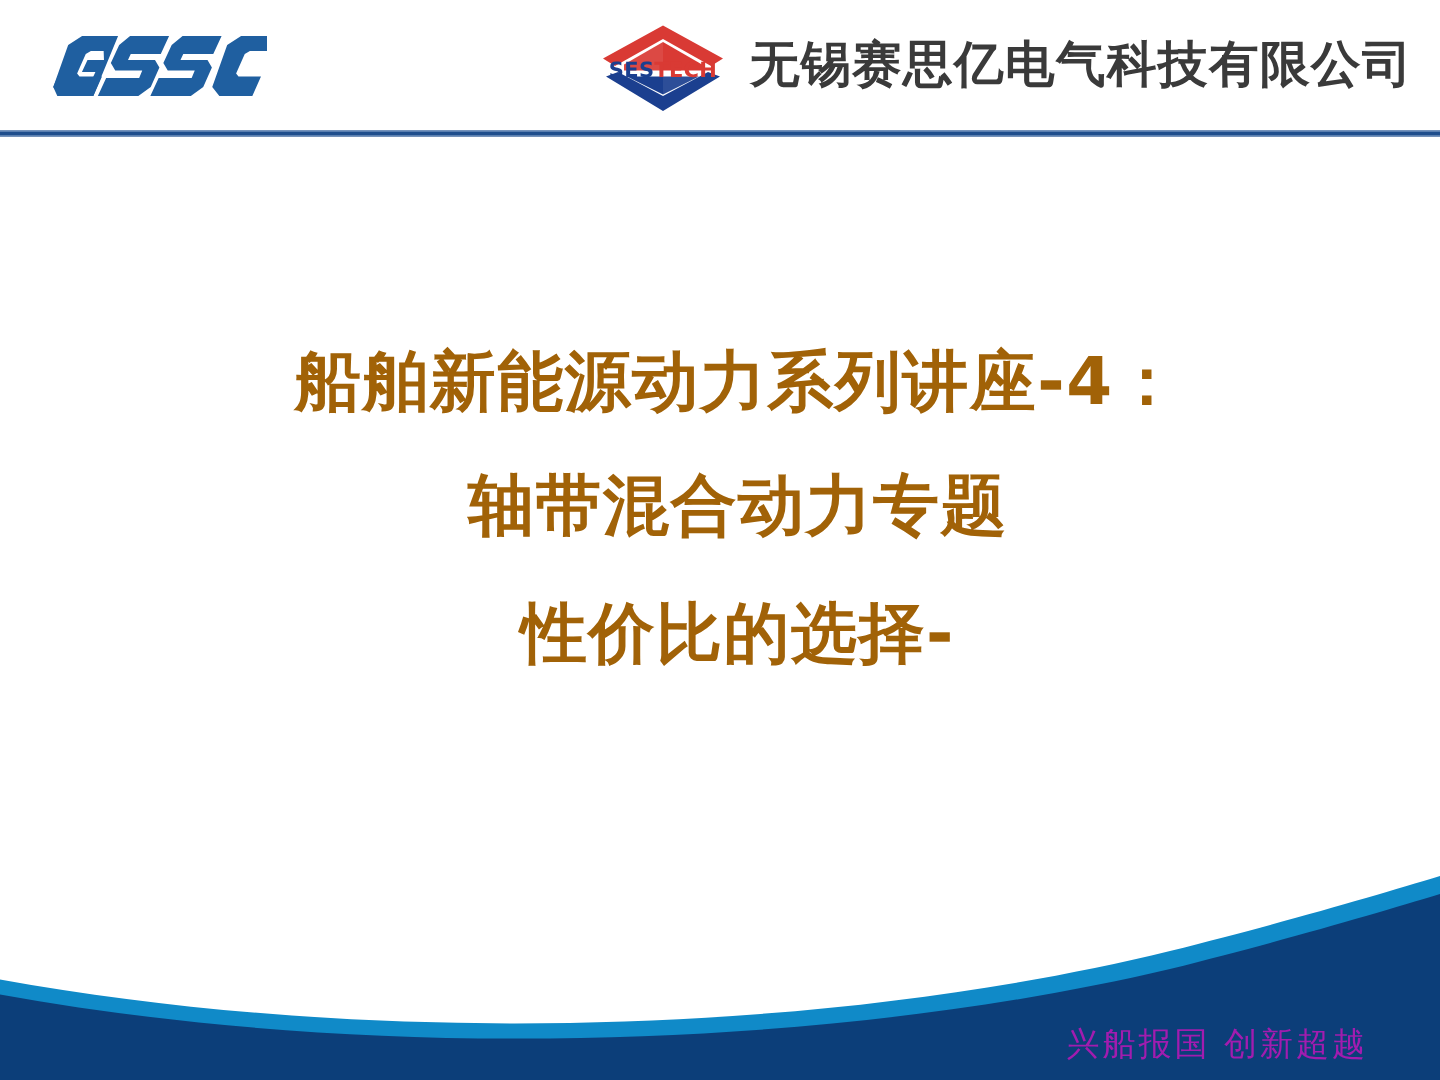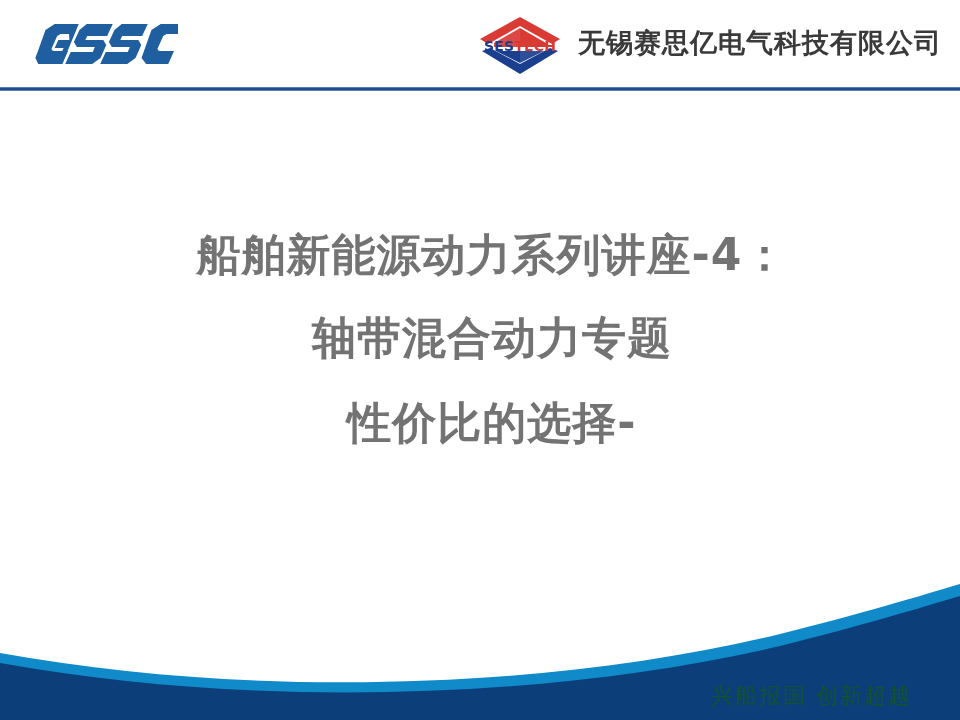--- a/index.html
+++ b/index.html
@@ -69,21 +69,21 @@
   }
   .ses-mark svg { display: block; }
   .ses-names {
     display: flex;
     flex-direction: column;
     justify-content: center;
     line-height: 1;
   }
   .ses-cn {
     font-family: "DejaVu Sans", "Liberation Sans", sans-serif;
-    font-size: 27px;
+    font-size: 33px;
     font-weight: 700;
     color: #3a3a3a;
     letter-spacing: 1px;
     white-space: nowrap;
     margin-bottom: 5px;
     text-align: right;
   }
   .ses-en {
     font-family: "DejaVu Sans", "Liberation Sans", sans-serif;
     font-size: 13.2px;
@@ -97,21 +97,21 @@
   .title-block {
     position: absolute;
     left: 0;
     top: 215px;
     width: 960px;
     text-align: center;
   }
   .title-line {
     font-family: "DejaVu Sans", "Liberation Sans", sans-serif;
     font-weight: 700;
-    color: #737373;
+    color: #a16207;
     letter-spacing: 1px;
     white-space: nowrap;
     padding-left: 24px;
   }
   .title-line-1 { font-size: 44px; line-height: 80px; }
   .title-line-2 { font-size: 44px; line-height: 85px; }
   .title-line-3 { font-size: 44px; line-height: 85px; }
 
   
   .footer-wave {
@@ -123,21 +123,21 @@
   }
   .footer-wave svg { display: block; }
 
   .slogan {
     position: absolute;
     right: 48px;
     bottom: 9px;
     font-family: "DejaVu Sans", "Liberation Sans", sans-serif;
     font-size: 22px;
     font-weight: 500;
-    color: #14532d;
+    color: #a21caf;
     letter-spacing: 2px;
     white-space: nowrap;
   }
 </style>
 </head>
 <body>
 
 <div class="slide">
 
   <div class="header">

